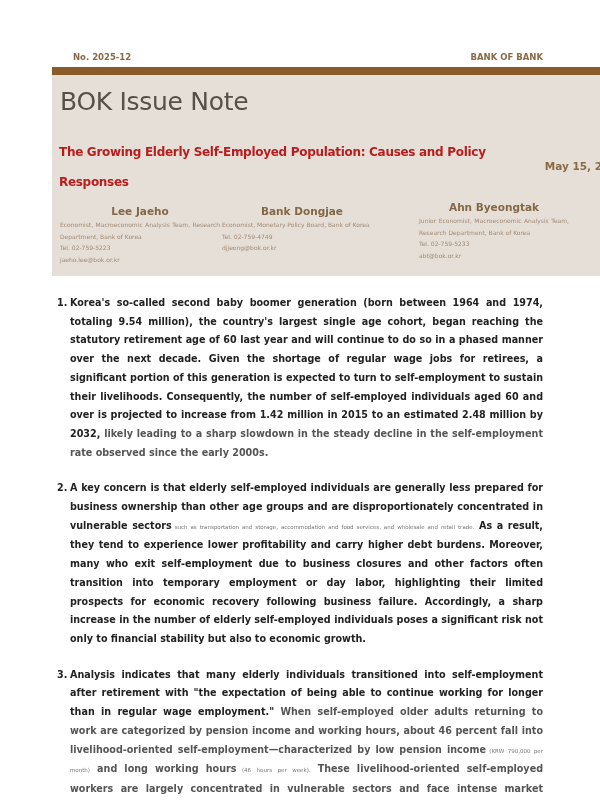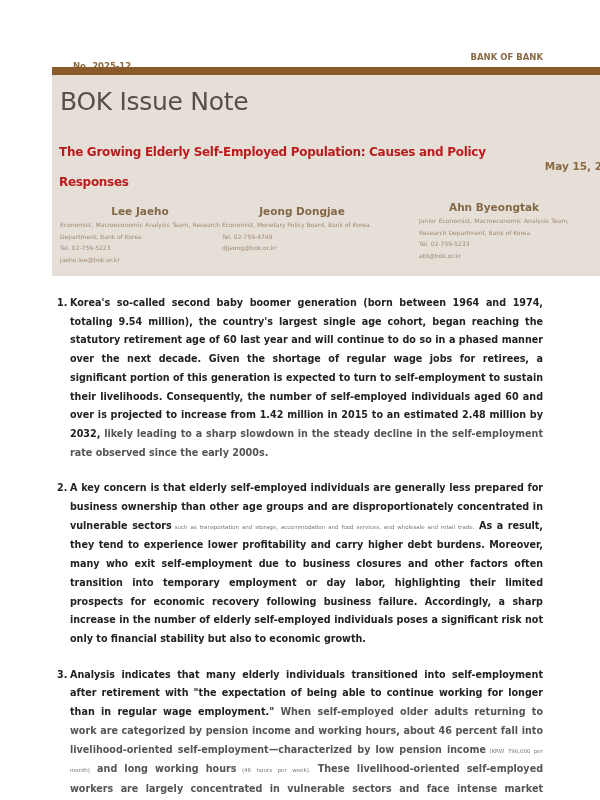--- a/index.html
+++ b/index.html
@@ -1,20 +1,20 @@
 <!DOCTYPE html>
 <html><head>
   <meta charset="utf-8">
   <style>
     html, body { margin: 0; padding: 0; background: #ffffff; }
     body { width: 600px; height: 800px; position: relative; overflow: hidden;
       font-family: "DejaVu Sans", "Liberation Sans", sans-serif; color: #222; }
     .topline { position: absolute; top: 52px; left: 57px; right: 57px; height: 14px;
       font-size: 8.5px; font-weight: bold; color: #8a6a45; }
-    .topline .no { position: absolute; left: 0; top: 9px; padding-left: 16px; }
+    .topline .no { position: absolute; left: 0; top: 0; padding-left: 16px; }
     .topline .bank { position: absolute; right: 0; top: 0; }
     .header-box { position: absolute; left: 52px; top: 67px; width: 579px; height: 209px;
       background: #e6dfd8; }
     .header-bar { position: absolute; left: 0; top: 0; width: 100%; height: 8px; background: #8b5a2b; }
     .series-title { position: absolute; left: 8px; top: 20px; font-size: 25px; color: #555049;
       font-family: "DejaVu Sans", sans-serif; letter-spacing: -0.3px; }
     .date { position: absolute; right: 7px; top: 49px; font-size: 10.5px; font-weight: bold; color: #8a6a45; margin-top: 44px; }
     .main-title { position: absolute; left: 7px; top: 70px; width: 480px; font-size: 12px;
       font-weight: bold; color: #b91c1c; line-height: 30px; letter-spacing: -0.3px; }
     .author { position: absolute; top: 138px; width: 160px; }
@@ -45,21 +45,21 @@
   <div class="date">May 15, 2025</div>
   <div class="main-title">The Growing Elderly Self-Employed Population: Causes and Policy Responses</div>
 
   <div class="author a1">
     <div class="name">Lee Jaeho</div>
     <div class="line">Economist, Macroeconomic Analysis Team, Research Department, Bank of Korea</div>
     <div class="line">Tel. 02-759-5223</div>
     <div class="line">jaeho.lee@bok.or.kr</div>
   </div>
   <div class="author a2">
-    <div class="name">Jeong Dongjae</div>
+    <div class="name">Bank Dongjae</div>
     <div class="line">Economist, Monetary Policy Board, Bank of Korea</div>
     <div class="line">Tel. 02-759-4749</div>
     <div class="line">djjeong@bok.or.kr</div>
   </div>
   <div class="author a3">
     <div class="name">Ahn Byeongtak</div>
     <div class="line">Junior Economist, Macroeconomic Analysis Team, Research Department, Bank of Korea</div>
     <div class="line">Tel. 02-759-5233</div>
     <div class="line">abt@bok.or.kr</div>
   </div>

